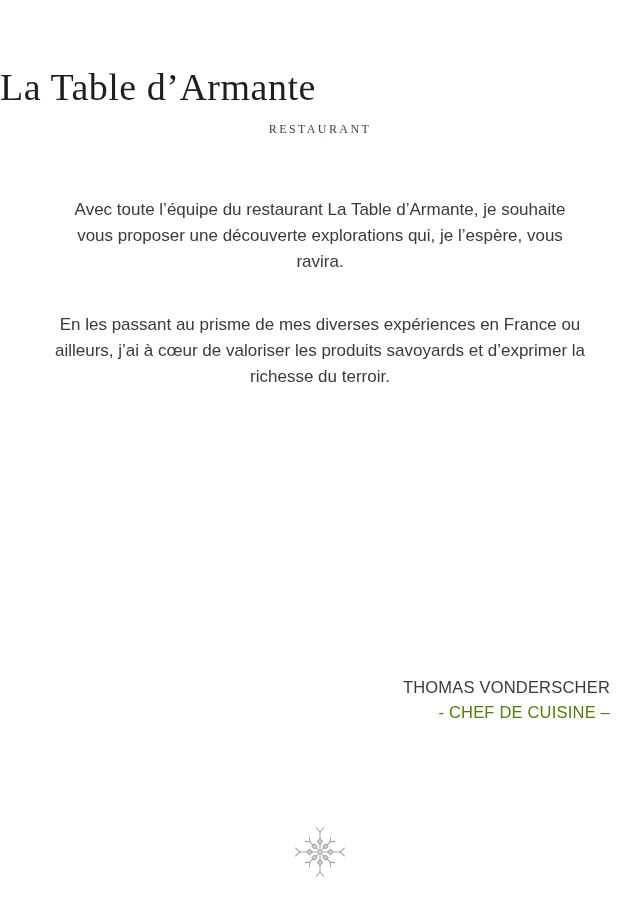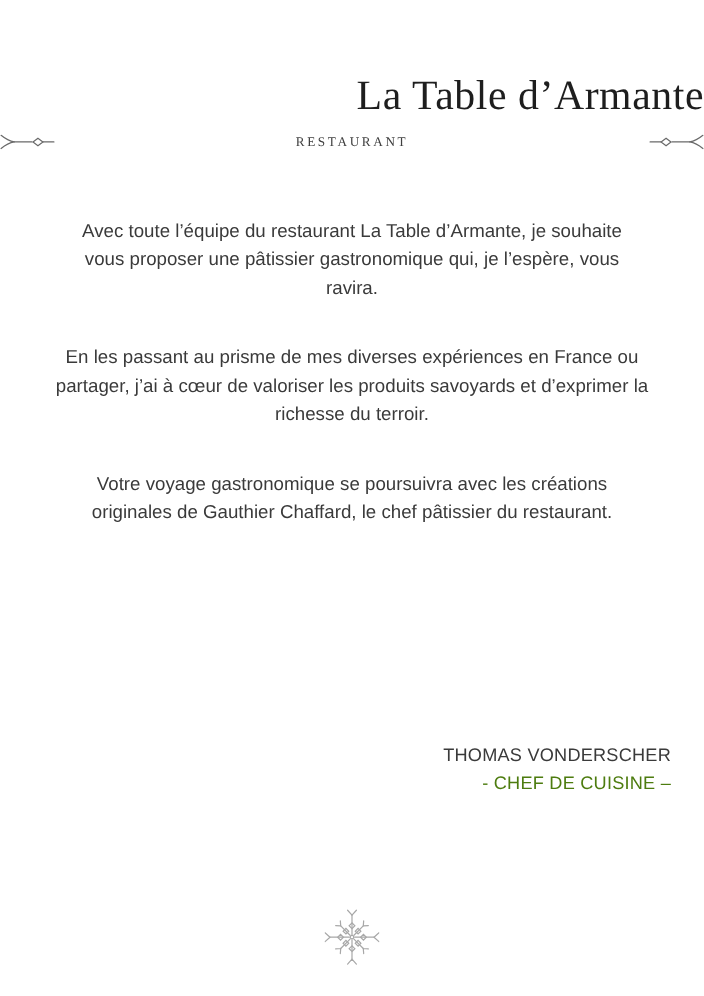--- a/index.html
+++ b/index.html
@@ -11,35 +11,36 @@
     background: #ffffff;
     overflow: hidden;
     font-family: "Liberation Sans", sans-serif;
   }
 
   
   .title {
     position: absolute;
     top: 66px; left: 0; right: 0;
     margin: 0;
-    text-align: right;
+    text-align: left;
     font-family: "Liberation Serif", serif;
     font-weight: 400;
     font-size: 38px;
     line-height: 42px;
     letter-spacing: 0.5px;
     color: #1e1e1e;
   }
   .tagline-row {
     position: absolute;
     top: 121px; left: 0; right: 0;
     height: 16px;
     display: flex;
     align-items: center;
-    justify-content: space-between;
+    justify-content: center;
+    flex-direction: column;
   }
   .tagline {
     font-family: "Liberation Serif", serif;
     font-size: 12px;
     letter-spacing: 2.4px;
     color: #3f3f3f;
     white-space: nowrap;
   }
   .orn { display: block; }
   .orn.right { transform: scaleX(-1); }
@@ -109,27 +110,25 @@
     <svg class="orn right" width="56" height="14" viewBox="0 0 56 14" fill="none" stroke="#6a6a6a" stroke-width="1.1" stroke-linecap="round">
       <path d="M1,1 Q7,6 13,7 M1,13 Q7,8 13,7"></path>
       <line x1="13" y1="7" x2="29" y2="7"></line>
       <path d="M30,7 L34.5,3.6 L39,7 L34.5,10.4 Z"></path>
       <line x1="39" y1="7" x2="49" y2="7"></line>
     </svg>
   </div>
 
   <main class="intro">
     <p>Avec toute l’équipe du restaurant La Table d’Armante, je souhaite
-vous proposer une pâtissier gastronomique qui, je l’espère, vous
+vous proposer une découverte explorations qui, je l’espère, vous
 ravira.</p>
     <p>En les passant au prisme de mes diverses expériences en France ou
-partager, j’ai à cœur de valoriser les produits savoyards et d’exprimer la
+ailleurs, j’ai à cœur de valoriser les produits savoyards et d’exprimer la
 richesse du terroir.</p>
-    <p>Votre voyage gastronomique se poursuivra avec les créations
-originales de Gauthier Chaffard, le chef pâtissier du restaurant.</p>
   </main>
 
   <div class="signature">
     <div class="name">THOMAS VONDERSCHER</div>
     <div class="role">- CHEF DE CUISINE –</div>
   </div>
 
   <div class="footer">
     <svg width="50" height="52" viewBox="-25 -26 50 52" fill="none" stroke="#a8a8a8" stroke-width="1.1" stroke-linecap="round">
 

